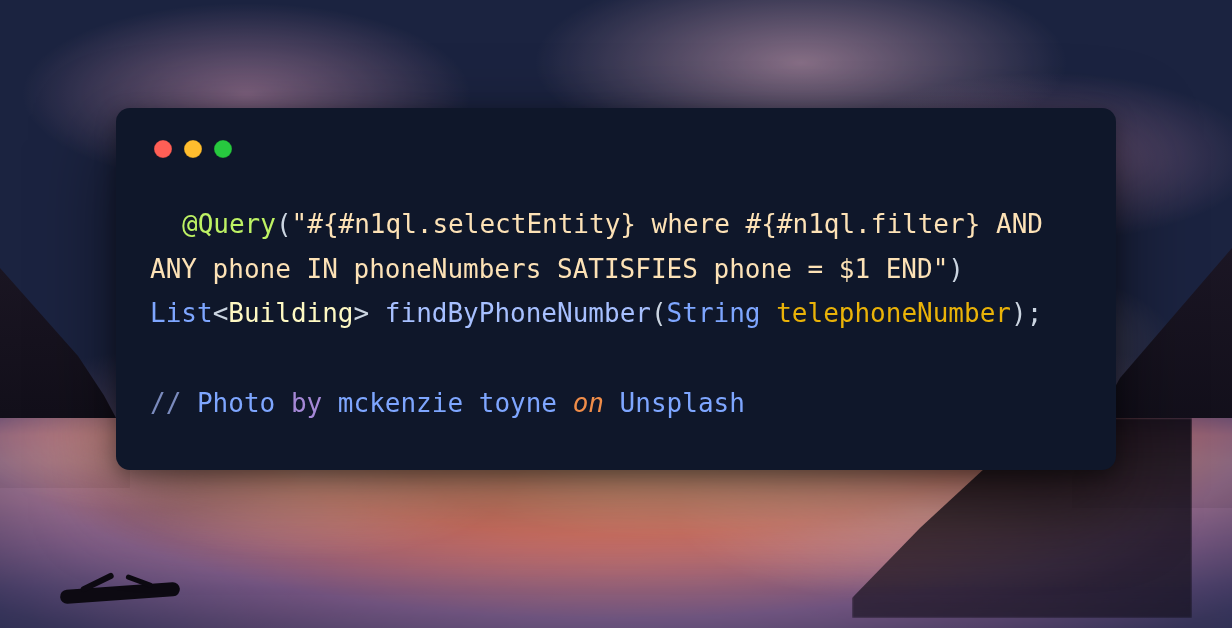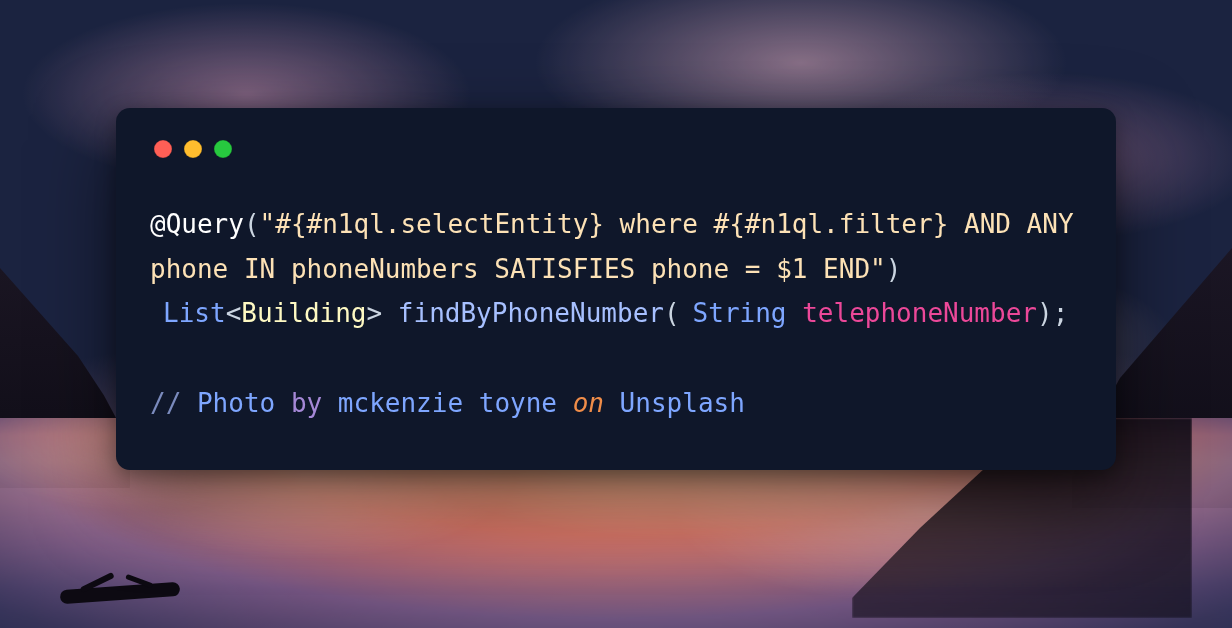--- a/index.html
+++ b/index.html
@@ -102,27 +102,27 @@
   .dot.green  { background: #27c93f; box-shadow: inset 0 0 0 0.5px rgba(0,0,0,0.25); }
 
   pre.code {
     font-family: ui-monospace, 'SF Mono', Menlo, Monaco, Consolas, monospace;
     font-size: 26px;
     line-height: 1.72;
     color: #ffe6c8;
     white-space: pre-wrap;
     word-break: break-word;
   }
-  .c-default { color: #ffffff; }   
+  .c-default { color: #bef264; margin-left: 32px; }   
   .c-punct   { color: #cbd5e1; }   
   .c-string  { color: #fde2b6; }   
-  .c-type    { color: #7ea6ff; margin-left: 13px; }   
+  .c-type    { color: #7ea6ff; }   
   .c-generic { color: #fef9c3; }
   .c-method  { color: #a7c0ff; text-align: center; }   
-  .c-param   { color: #ec4899; }   
+  .c-param   { color: #eab308; }   
   .c-comment { color: #7b8bbd; }
   .c-comment-blue { color: #7ea6ff; }
   .c-em      { color: #a588d6; }
   .c-orange  { color: #f08d49; font-style: italic; }
 </style>
 </head>
 <body>
 
 <div class="bg">
   <div class="sky"></div>

